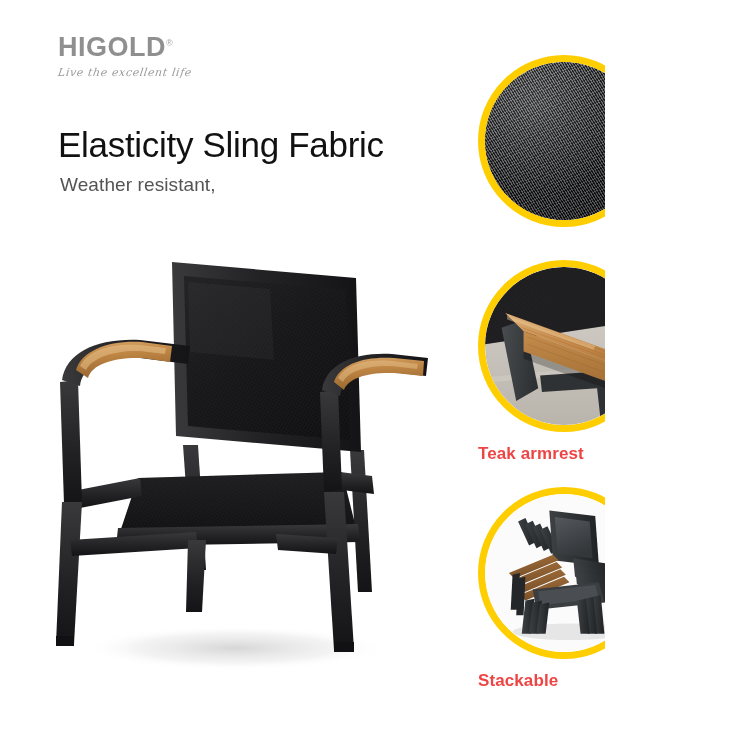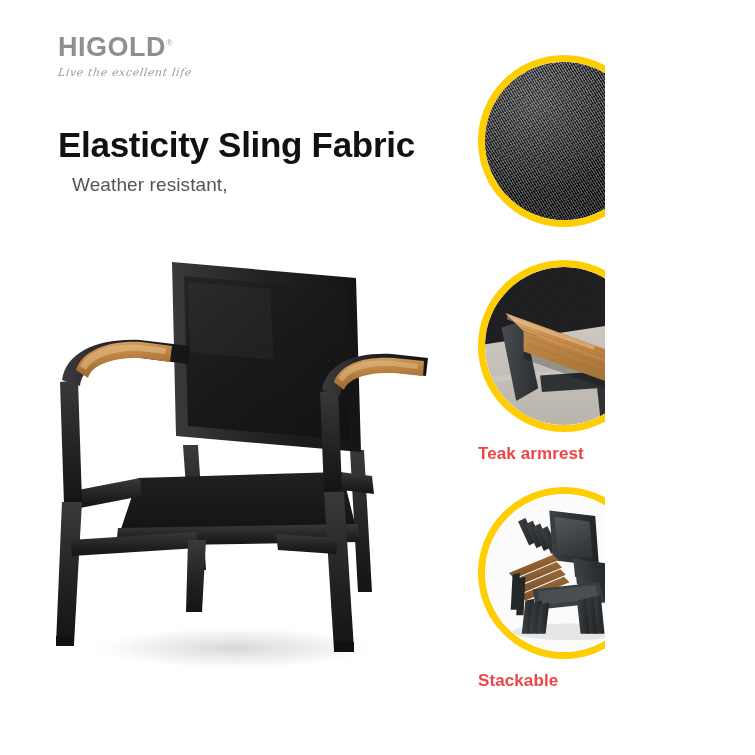--- a/index.html
+++ b/index.html
@@ -51,29 +51,29 @@
     transform-origin: left center;
     white-space: nowrap;
   }
 
   
   .headline {
     position: absolute;
     left: 58px;
     top: 126px;
     font-size: 35px;
-    font-weight: bold;
+    font-weight: normal;
     color: #111111;
     letter-spacing: -0.3px;
     line-height: 1.1;
     white-space: nowrap;
   }
   .subhead {
     position: absolute;
-    left: 72px;
+    left: 60px;
     top: 172px;
     font-size: 19px;
     color: #545454;
     line-height: 1.38;
     letter-spacing: 0.1px;
   }
   .subhead div { white-space: nowrap; }
 
   
   .chair-stage {

